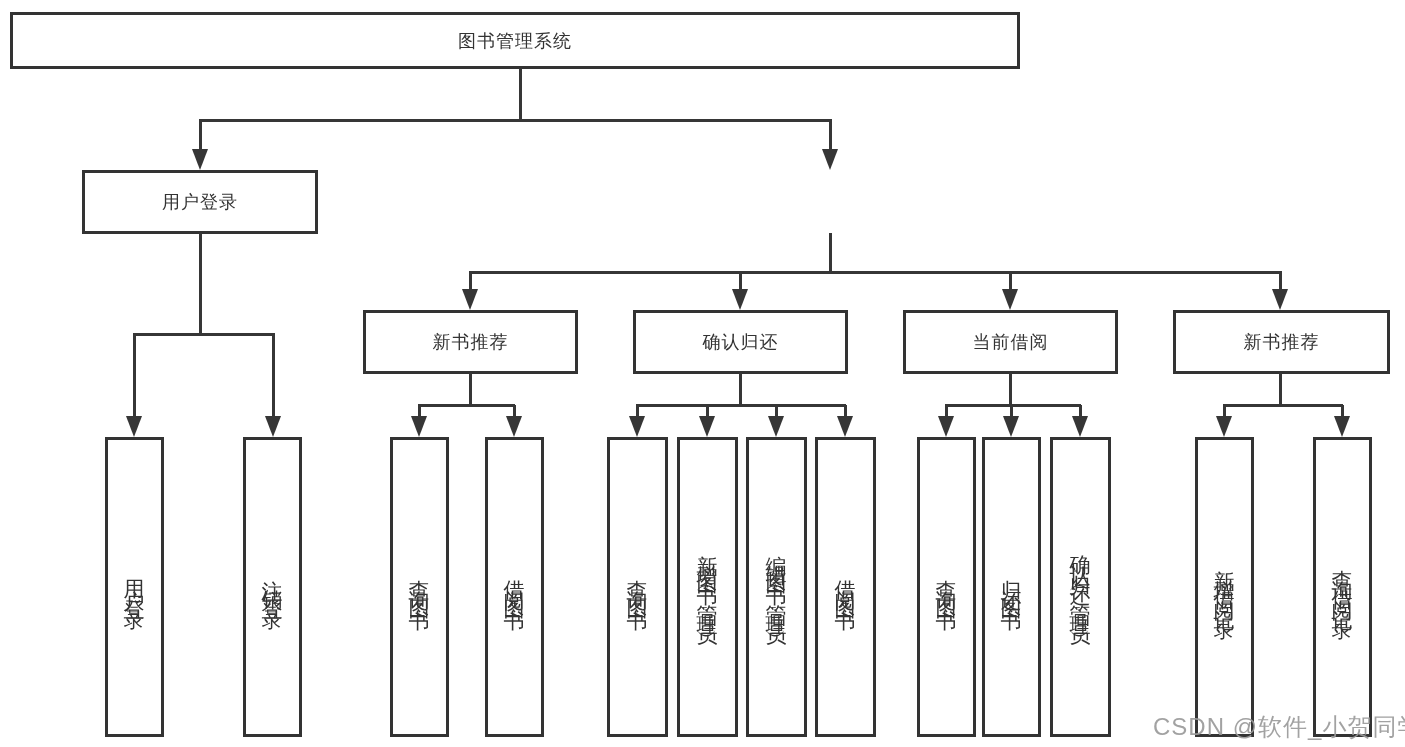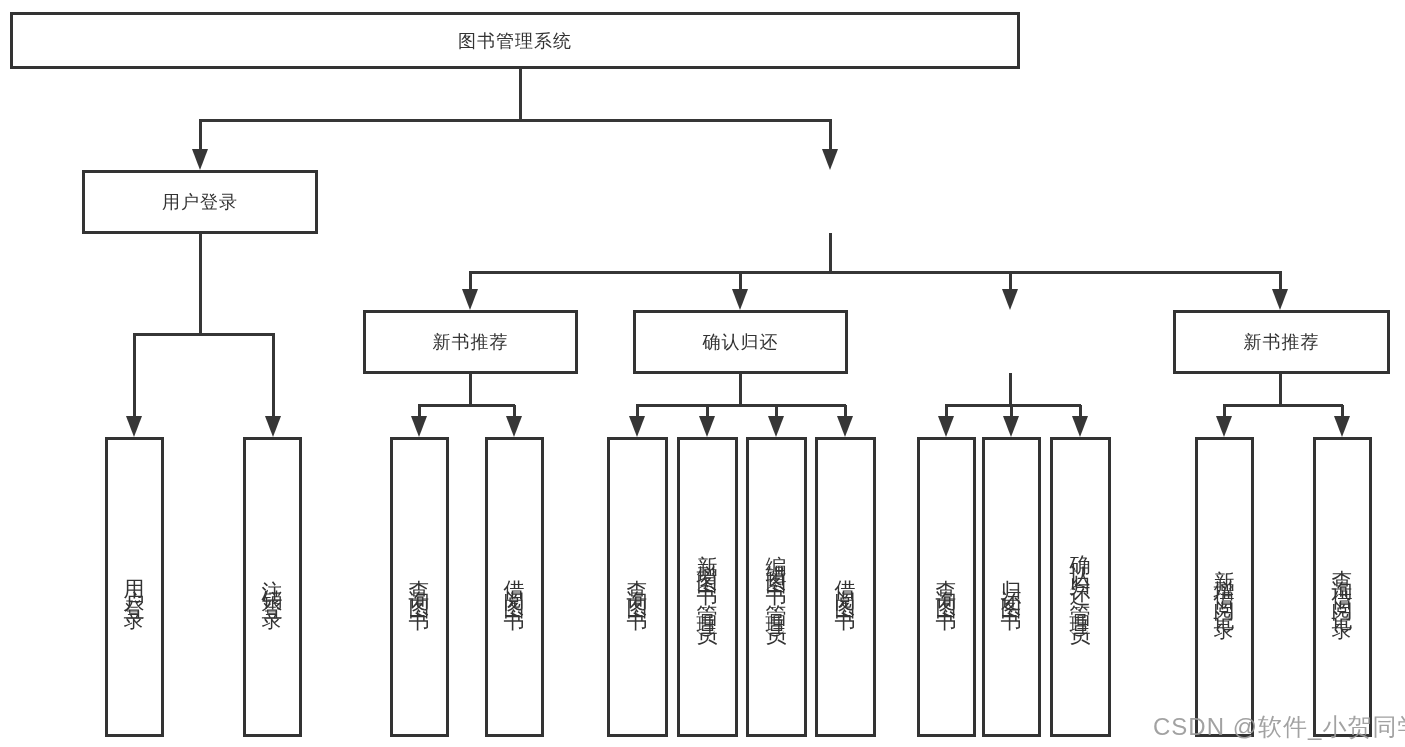--- a/index.html
+++ b/index.html
@@ -85,20 +85,21 @@
   <div class="arrow" style="left:462px;top:289px;"></div>
   <div class="vl" style="left:739px;top:272px;height:24px;"></div>
   <div class="arrow" style="left:732px;top:289px;"></div>
   <div class="vl" style="left:1009px;top:272px;height:24px;"></div>
   <div class="arrow" style="left:1002px;top:289px;"></div>
   <div class="vl" style="left:1279px;top:272px;height:24px;"></div>
   <div class="arrow" style="left:1272px;top:289px;"></div>
 
   <div class="node h" style="left:363px;top:310px;width:215px;height:64px;">新书推荐</div>
   <div class="node h" style="left:633px;top:310px;width:215px;height:64px;">确认归还</div>
+  <div class="node h" style="left:903px;top:310px;width:215px;height:64px;">当前借阅</div>
   <div class="node h" style="left:1173px;top:310px;width:217px;height:64px;">新书推荐</div>
 
   <div class="vl" style="left:469px;top:373px;height:34px;"></div>
   <div class="hl" style="left:418px;top:404px;width:97px;"></div>
   <div class="vl" style="left:418px;top:405px;height:16px;"></div>
   <div class="arrow" style="left:411px;top:416px;"></div>
   <div class="vl" style="left:513px;top:405px;height:16px;"></div>
   <div class="arrow" style="left:506px;top:416px;"></div>
 
   <div class="vl" style="left:739px;top:373px;height:34px;"></div>

